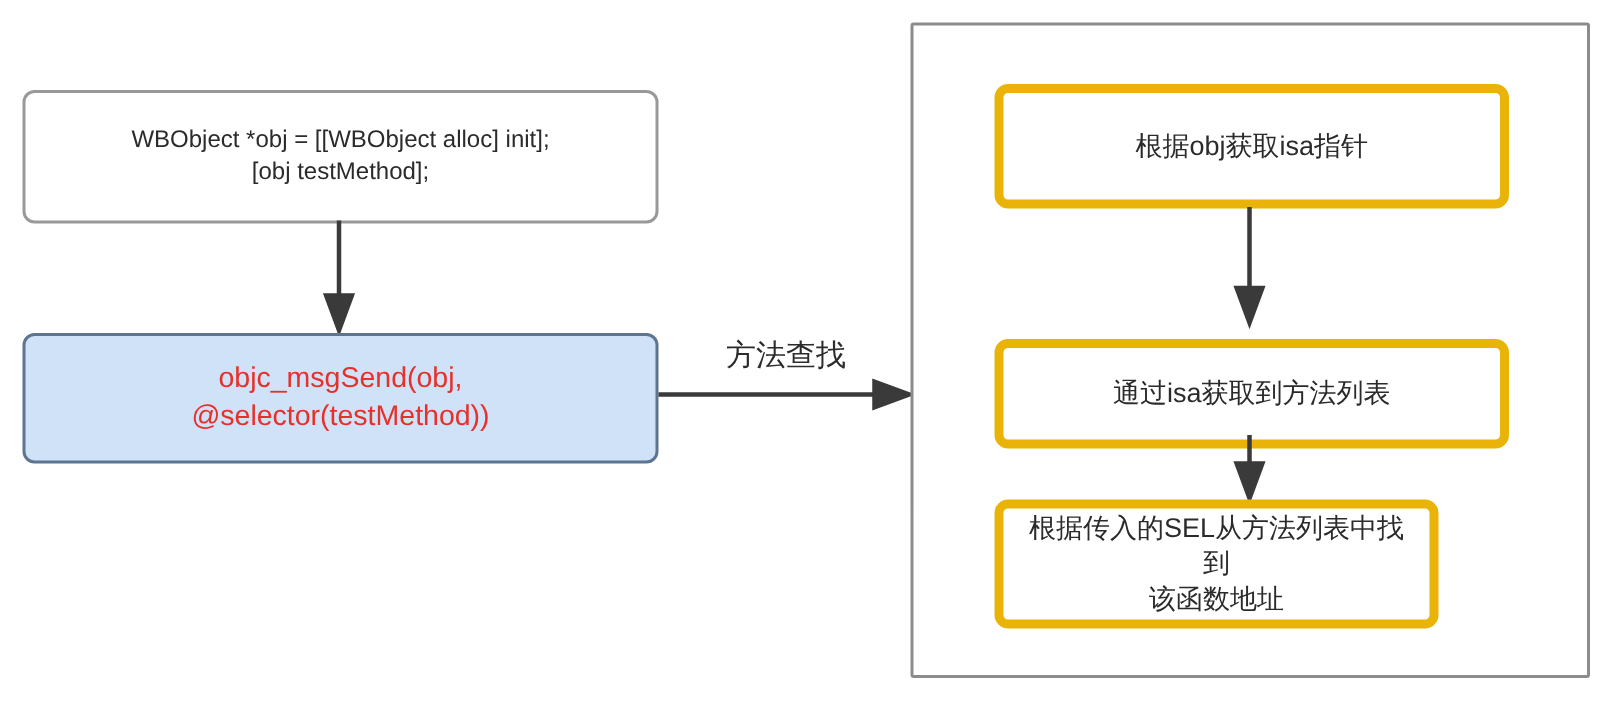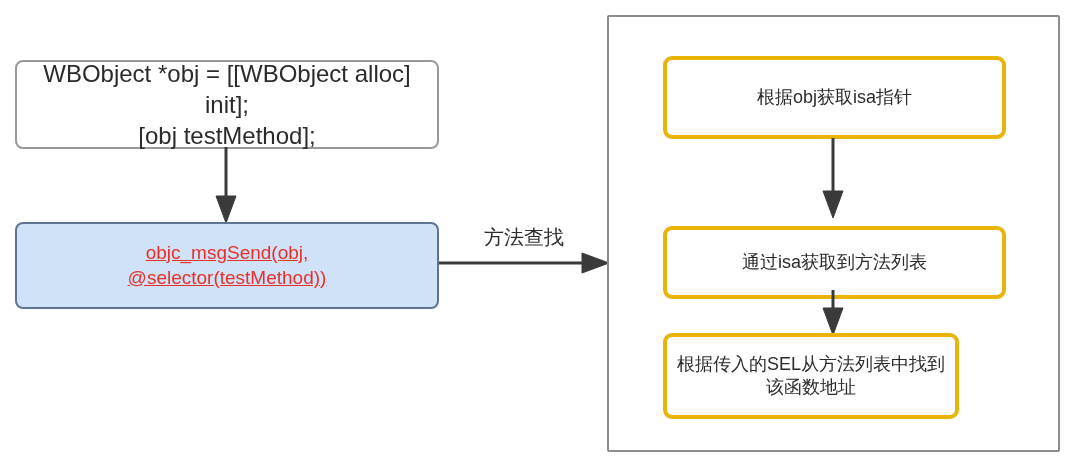--- a/index.html
+++ b/index.html
@@ -41,57 +41,56 @@
     display: block;
     white-space: pre-line;
   }
 
   
   #code-node {
     left: 15px;
     top: 60px;
     width: 424px;
     height: 89px;
-    font-size: 24px;
+    font-size: 16px;
     color: #2b2b2b;
     border-color: #999999;
     border-width: 2px;
     border-radius: 8px;
   }
 
   #msgsend-node {
     left: 15px;
     top: 222px;
     width: 424px;
     height: 87px;
     font-size: 19px;
     background: #cfe2f8;
     border: 2px solid #5d7590;
     color: #e8302a;
     border-radius: 8px;
-    text-decoration: underline;
   }
 
   
   #lookup-container {
     position: absolute;
     left: 607px;
     top: 15px;
     width: 453px;
     height: 437px;
     box-sizing: border-box;
     background: #ffffff;
     border: 2px solid #8c8c8c;
     border-radius: 2px;
   }
 
   .step-node {
     font-size: 18px;
     color: #2b2b2b;
-    border: 4px solid #eab308;
+    border: 6px solid #eab308;
     border-radius: 9px;
     background: #ffffff;
   }
 
   #step-1 { left: 663px; top: 56px;  width: 343px; height: 83px; }
   #step-2 { left: 663px; top: 226px; width: 343px; height: 73px; }
   #step-3 { left: 663px; top: 333px; width: 296px; height: 86px; }
 
   
   .connector {

